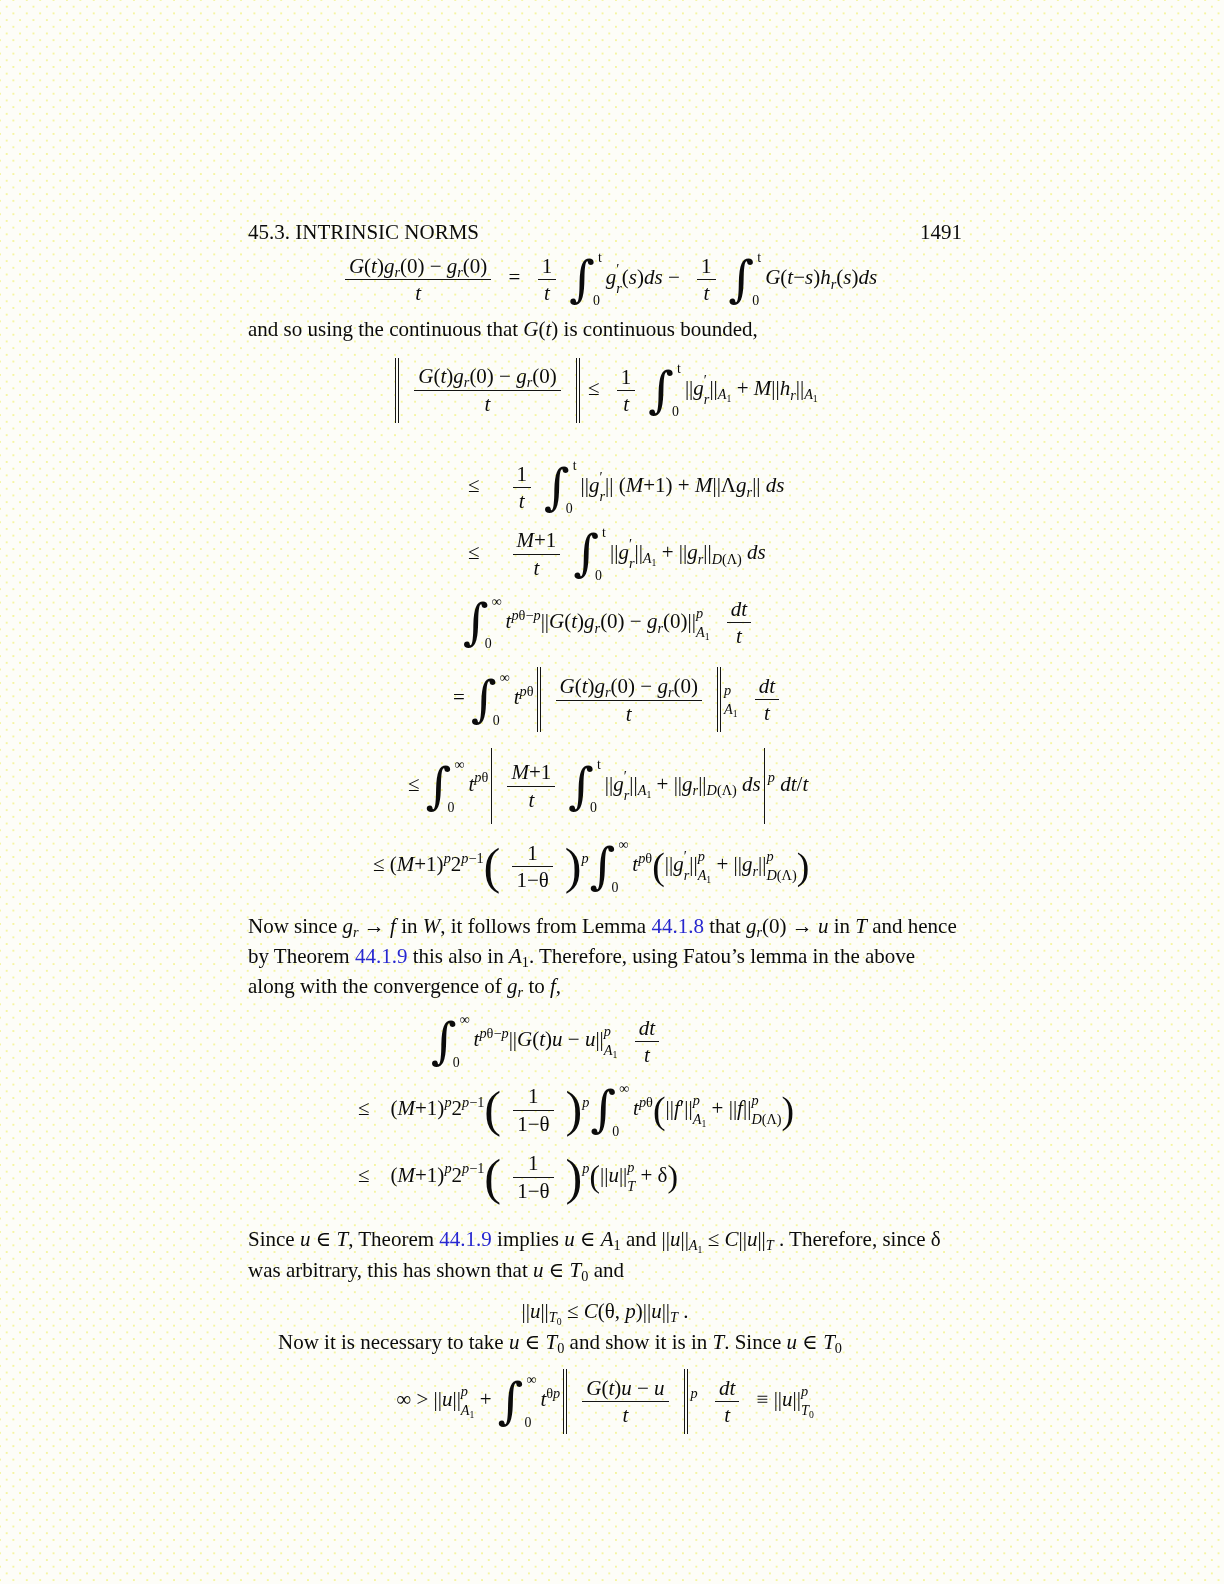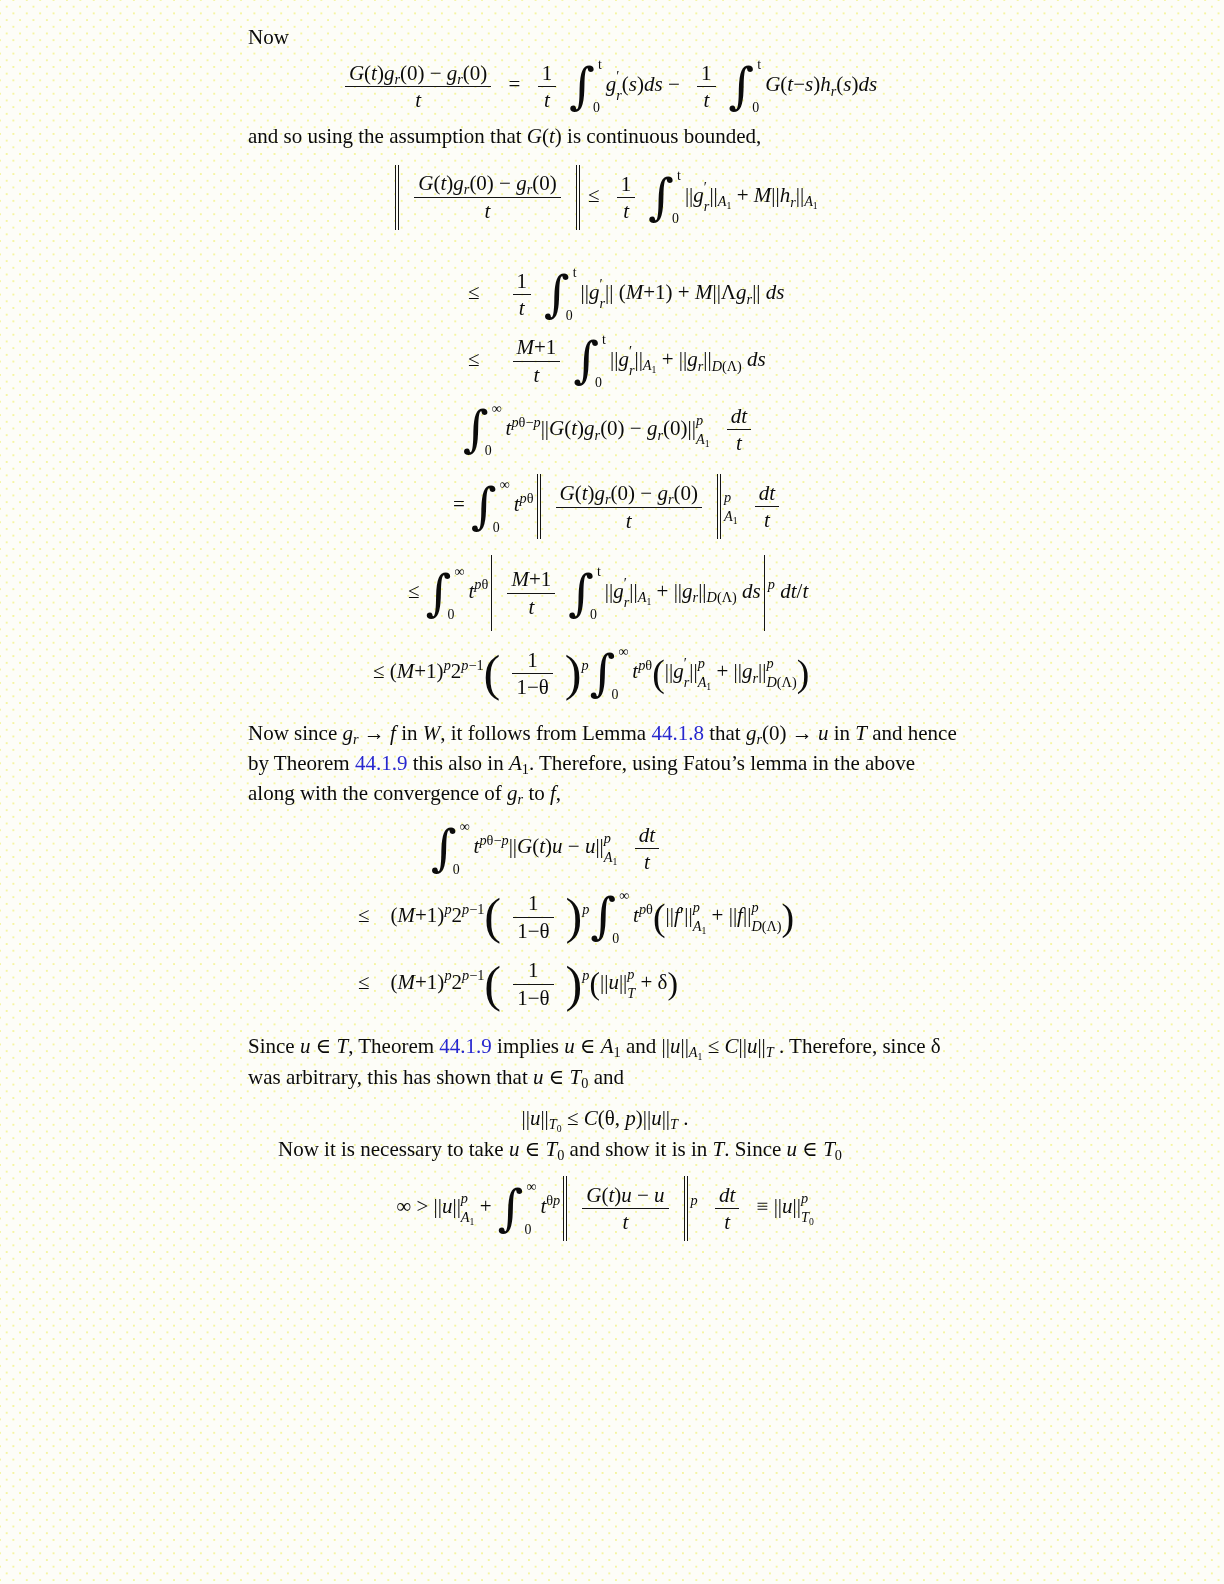--- a/index.html
+++ b/index.html
@@ -40,24 +40,27 @@
   .vbar1{display:inline-block;width:1.2px;background:#141414;height:3.6em;vertical-align:middle;margin:0 3px;}
   .vbar2{display:inline-block;width:4px;border-left:1.3px solid #141414;border-right:1.3px solid #141414;
          height:3.1em;vertical-align:middle;margin:0 3px;box-sizing:border-box;}
   .bigd{vertical-align:middle;line-height:0.9;display:inline-block;}
 </style>
 </head>
 <body>
 
 <div class="page">
   <div class="content">
+    <div class="pagehead">
+      <span>45.3.  INTRINSIC NORMS</span>
+      <span>1491</span>
+    </div>
     <div id="doc-content">
-        <div class="para" style="margin-top: 22px;"><span>Now</span></div>
         <div class="eqline center" style="margin-top: 6px;"><span class="frac"><span class="fr-t"><span class="mi">G</span><span>(</span><span class="mi">t</span><span>)</span><span class="mi">g</span><span class="sub"><span class="mi">r</span></span><span>(0) − </span><span class="mi">g</span><span class="sub"><span class="mi">r</span></span><span>(0)</span></span><span class="fr-b"><span class="mi">t</span></span></span><span> = </span><span class="frac"><span class="fr-t"><span>1</span></span><span class="fr-b"><span class="mi">t</span></span></span><span class="intg"><span class="int-glyph">∫</span><span class="int-lims"><span class="int-up">t</span><span class="int-lo">0</span></span></span><span class="mi">g</span><span class="supsub"><span class="ss-up"><span>′</span></span><span class="ss-dn"><span class="mi">r</span></span></span><span>(</span><span class="mi">s</span><span>)</span><span class="mi">ds</span><span> − </span><span class="frac"><span class="fr-t"><span>1</span></span><span class="fr-b"><span class="mi">t</span></span></span><span class="intg"><span class="int-glyph">∫</span><span class="int-lims"><span class="int-up">t</span><span class="int-lo">0</span></span></span><span class="mi">G</span><span>(</span><span class="mi">t</span><span>−</span><span class="mi">s</span><span>)</span><span class="mi">h</span><span class="sub"><span class="mi">r</span></span><span>(</span><span class="mi">s</span><span>)</span><span class="mi">ds</span></div>
-        <div class="para" style="margin-top: 6px;"><span>and so using the assumption that </span><span><span class="mi">G</span><span>(</span><span class="mi">t</span><span>)</span></span><span> is continuous bounded,</span></div>
+        <div class="para" style="margin-top: 6px;"><span>and so using the continuous that </span><span><span class="mi">G</span><span>(</span><span class="mi">t</span><span>)</span></span><span> is continuous bounded,</span></div>
         <div class="eqline center" style="margin-top: 14px;"><span class="vbar2"></span><span class="frac"><span class="fr-t"><span class="mi">G</span><span>(</span><span class="mi">t</span><span>)</span><span class="mi">g</span><span class="sub"><span class="mi">r</span></span><span>(0) − </span><span class="mi">g</span><span class="sub"><span class="mi">r</span></span><span>(0)</span></span><span class="fr-b"><span class="mi">t</span></span></span><span class="vbar2"></span><span> ≤ </span><span class="frac"><span class="fr-t"><span>1</span></span><span class="fr-b"><span class="mi">t</span></span></span><span class="intg"><span class="int-glyph">∫</span><span class="int-lims"><span class="int-up">t</span><span class="int-lo">0</span></span></span><span>||</span><span class="mi">g</span><span class="supsub"><span class="ss-up"><span>′</span></span><span class="ss-dn"><span class="mi">r</span></span></span><span>||</span><span class="sub"><span class="mi">A</span><span class="sub"><span>1</span></span></span><span> + </span><span class="mi">M</span><span>||</span><span class="mi">h</span><span class="sub"><span class="mi">r</span></span><span>||</span><span class="sub"><span class="mi">A</span><span class="sub"><span>1</span></span></span></div>
         <div class="eqline" style="margin-top: 36px; padding-left: 220px;"><span>≤    </span><span class="frac"><span class="fr-t"><span>1</span></span><span class="fr-b"><span class="mi">t</span></span></span><span class="intg"><span class="int-glyph">∫</span><span class="int-lims"><span class="int-up">t</span><span class="int-lo">0</span></span></span><span>||</span><span class="mi">g</span><span class="supsub"><span class="ss-up"><span>′</span></span><span class="ss-dn"><span class="mi">r</span></span></span><span>|| (</span><span class="mi">M</span><span>+1) + </span><span class="mi">M</span><span>||Λ</span><span class="mi">g</span><span class="sub"><span class="mi">r</span></span><span>|| </span><span class="mi">ds</span></div>
         <div class="eqline" style="margin-top: 10px; padding-left: 220px;"><span>≤    </span><span class="frac"><span class="fr-t"><span class="mi">M</span><span>+1</span></span><span class="fr-b"><span class="mi">t</span></span></span><span class="intg"><span class="int-glyph">∫</span><span class="int-lims"><span class="int-up">t</span><span class="int-lo">0</span></span></span><span>||</span><span class="mi">g</span><span class="supsub"><span class="ss-up"><span>′</span></span><span class="ss-dn"><span class="mi">r</span></span></span><span>||</span><span class="sub"><span class="mi">A</span><span class="sub"><span>1</span></span></span><span> + ||</span><span class="mi">g</span><span class="sub"><span class="mi">r</span></span><span>||</span><span class="sub"><span class="mi">D</span><span>(Λ)</span></span><span> </span><span class="mi">ds</span></div>
         <div class="eqline" style="margin-top: 12px; padding-left: 214px;"><span class="intg"><span class="int-glyph">∫</span><span class="int-lims"><span class="int-up">∞</span><span class="int-lo">0</span></span></span><span class="mi">t</span><span class="sup"><span class="mi">p</span><span>θ−</span><span class="mi">p</span></span><span>||</span><span class="mi">G</span><span>(</span><span class="mi">t</span><span>)</span><span class="mi">g</span><span class="sub"><span class="mi">r</span></span><span>(0) − </span><span class="mi">g</span><span class="sub"><span class="mi">r</span></span><span>(0)||</span><span class="supsub"><span class="ss-up"><span class="mi">p</span></span><span class="ss-dn"><span class="mi">A</span><span class="sub"><span>1</span></span></span></span><span> </span><span class="frac"><span class="fr-t"><span class="mi">dt</span></span><span class="fr-b"><span class="mi">t</span></span></span></div>
         <div class="eqline" style="margin-top: 16px; padding-left: 205px;"><span>= </span><span class="intg"><span class="int-glyph">∫</span><span class="int-lims"><span class="int-up">∞</span><span class="int-lo">0</span></span></span><span class="mi">t</span><span class="sup"><span class="mi">p</span><span>θ</span></span><span class="vbar2"></span><span class="frac"><span class="fr-t"><span class="mi">G</span><span>(</span><span class="mi">t</span><span>)</span><span class="mi">g</span><span class="sub"><span class="mi">r</span></span><span>(0) − </span><span class="mi">g</span><span class="sub"><span class="mi">r</span></span><span>(0)</span></span><span class="fr-b"><span class="mi">t</span></span></span><span class="vbar2"></span><span class="supsub"><span class="ss-up"><span class="mi">p</span></span><span class="ss-dn"><span class="mi">A</span><span class="sub"><span>1</span></span></span></span><span> </span><span class="frac"><span class="fr-t"><span class="mi">dt</span></span><span class="fr-b"><span class="mi">t</span></span></span></div>
         <div class="eqline" style="margin-top: 16px; padding-left: 160px;"><span>≤ </span><span class="intg"><span class="int-glyph">∫</span><span class="int-lims"><span class="int-up">∞</span><span class="int-lo">0</span></span></span><span class="mi">t</span><span class="sup"><span class="mi">p</span><span>θ</span></span><span class="vbar1"></span><span class="frac"><span class="fr-t"><span class="mi">M</span><span>+1</span></span><span class="fr-b"><span class="mi">t</span></span></span><span class="intg"><span class="int-glyph">∫</span><span class="int-lims"><span class="int-up">t</span><span class="int-lo">0</span></span></span><span>||</span><span class="mi">g</span><span class="supsub"><span class="ss-up"><span>′</span></span><span class="ss-dn"><span class="mi">r</span></span></span><span>||</span><span class="sub"><span class="mi">A</span><span class="sub"><span>1</span></span></span><span> + ||</span><span class="mi">g</span><span class="sub"><span class="mi">r</span></span><span>||</span><span class="sub"><span class="mi">D</span><span>(Λ)</span></span><span> </span><span class="mi">ds</span><span class="vbar1"></span><span class="sup"><span class="mi">p</span></span><span> </span><span class="mi">dt</span><span>/</span><span class="mi">t</span></div>
         <div class="eqline" style="margin-top: 14px; padding-left: 125px;"><span>≤ (</span><span class="mi">M</span><span>+1)</span><span class="sup"><span class="mi">p</span></span><span>2</span><span class="sup"><span class="mi">p</span><span>−1</span></span><span class="bigd" style="font-size: 2.4em;">(</span><span class="frac"><span class="fr-t"><span>1</span></span><span class="fr-b"><span>1−θ</span></span></span><span class="bigd" style="font-size: 2.4em;">)</span><span class="sup"><span class="mi">p</span></span><span class="intg"><span class="int-glyph">∫</span><span class="int-lims"><span class="int-up">∞</span><span class="int-lo">0</span></span></span><span class="mi">t</span><span class="sup"><span class="mi">p</span><span>θ</span></span><span class="bigd" style="font-size: 1.8em;">(</span><span>||</span><span class="mi">g</span><span class="supsub"><span class="ss-up"><span>′</span></span><span class="ss-dn"><span class="mi">r</span></span></span><span>||</span><span class="supsub"><span class="ss-up"><span class="mi">p</span></span><span class="ss-dn"><span class="mi">A</span><span class="sub"><span>1</span></span></span></span><span> + ||</span><span class="mi">g</span><span class="sub"><span class="mi">r</span></span><span>||</span><span class="supsub"><span class="ss-up"><span class="mi">p</span></span><span class="ss-dn"><span class="mi">D</span><span>(Λ)</span></span></span><span class="bigd" style="font-size: 1.8em;">)</span></div>
         <div class="para" style="margin-top: 16px;"><span>Now since </span><span><span class="mi">g</span><span class="sub"><span class="mi">r</span></span></span><span> → </span><span><span class="mi">f</span></span><span> in </span><span><span class="mi">W</span></span><span>, it follows from Lemma </span><span class="ref-link">44.1.8</span><span> that </span><span><span class="mi">g</span><span class="sub"><span class="mi">r</span></span><span>(0)</span></span><span> → </span><span><span class="mi">u</span></span><span> in </span><span><span class="mi">T</span></span><span> and hence by Theorem </span><span class="ref-link">44.1.9</span><span> this also in </span><span><span class="mi">A</span><span class="sub"><span>1</span></span></span><span>.  Therefore, using Fatou’s lemma in the above along with the convergence of </span><span><span class="mi">g</span><span class="sub"><span class="mi">r</span></span></span><span> to </span><span><span class="mi">f</span></span><span>,</span></div>
         <div class="eqline" style="margin-top: 12px; padding-left: 182px;"><span class="intg"><span class="int-glyph">∫</span><span class="int-lims"><span class="int-up">∞</span><span class="int-lo">0</span></span></span><span class="mi">t</span><span class="sup"><span class="mi">p</span><span>θ−</span><span class="mi">p</span></span><span>||</span><span class="mi">G</span><span>(</span><span class="mi">t</span><span>)</span><span class="mi">u</span><span> − </span><span class="mi">u</span><span>||</span><span class="supsub"><span class="ss-up"><span class="mi">p</span></span><span class="ss-dn"><span class="mi">A</span><span class="sub"><span>1</span></span></span></span><span> </span><span class="frac"><span class="fr-t"><span class="mi">dt</span></span><span class="fr-b"><span class="mi">t</span></span></span></div>
         <div class="eqline" style="margin-top: 12px; padding-left: 110px;"><span>≤    (</span><span class="mi">M</span><span>+1)</span><span class="sup"><span class="mi">p</span></span><span>2</span><span class="sup"><span class="mi">p</span><span>−1</span></span><span class="bigd" style="font-size: 2.4em;">(</span><span class="frac"><span class="fr-t"><span>1</span></span><span class="fr-b"><span>1−θ</span></span></span><span class="bigd" style="font-size: 2.4em;">)</span><span class="sup"><span class="mi">p</span></span><span class="intg"><span class="int-glyph">∫</span><span class="int-lims"><span class="int-up">∞</span><span class="int-lo">0</span></span></span><span class="mi">t</span><span class="sup"><span class="mi">p</span><span>θ</span></span><span class="bigd" style="font-size: 1.8em;">(</span><span>||</span><span class="mi">f</span><span>′||</span><span class="supsub"><span class="ss-up"><span class="mi">p</span></span><span class="ss-dn"><span class="mi">A</span><span class="sub"><span>1</span></span></span></span><span> + ||</span><span class="mi">f</span><span>||</span><span class="supsub"><span class="ss-up"><span class="mi">p</span></span><span class="ss-dn"><span class="mi">D</span><span>(Λ)</span></span></span><span class="bigd" style="font-size: 1.8em;">)</span></div>

